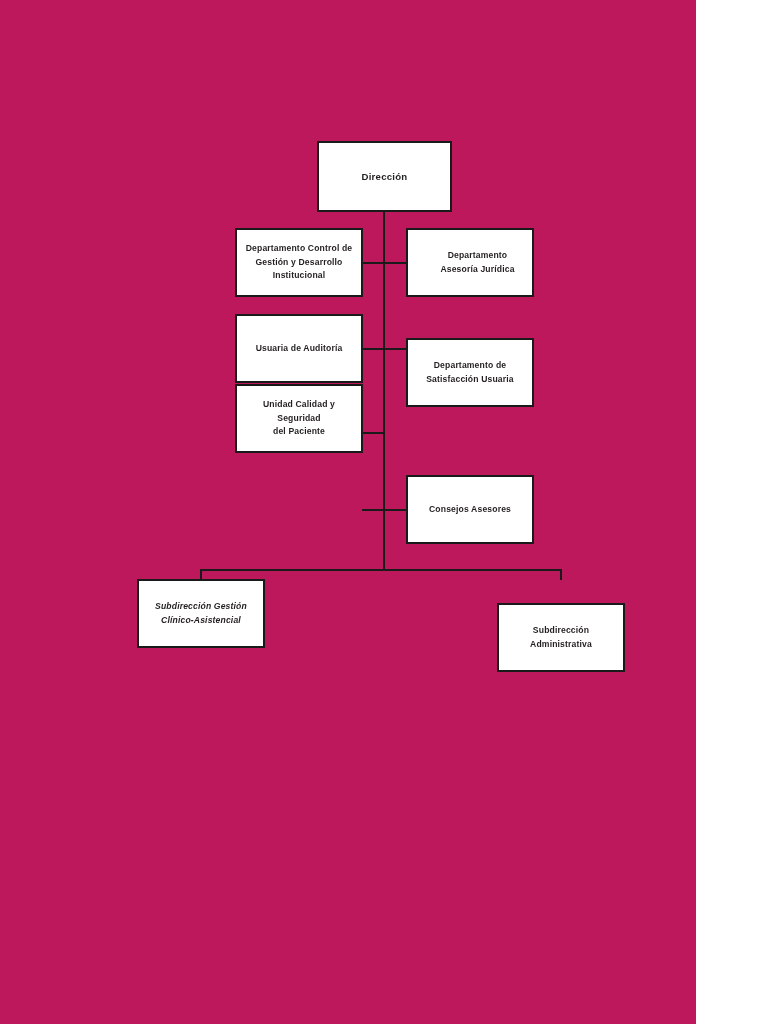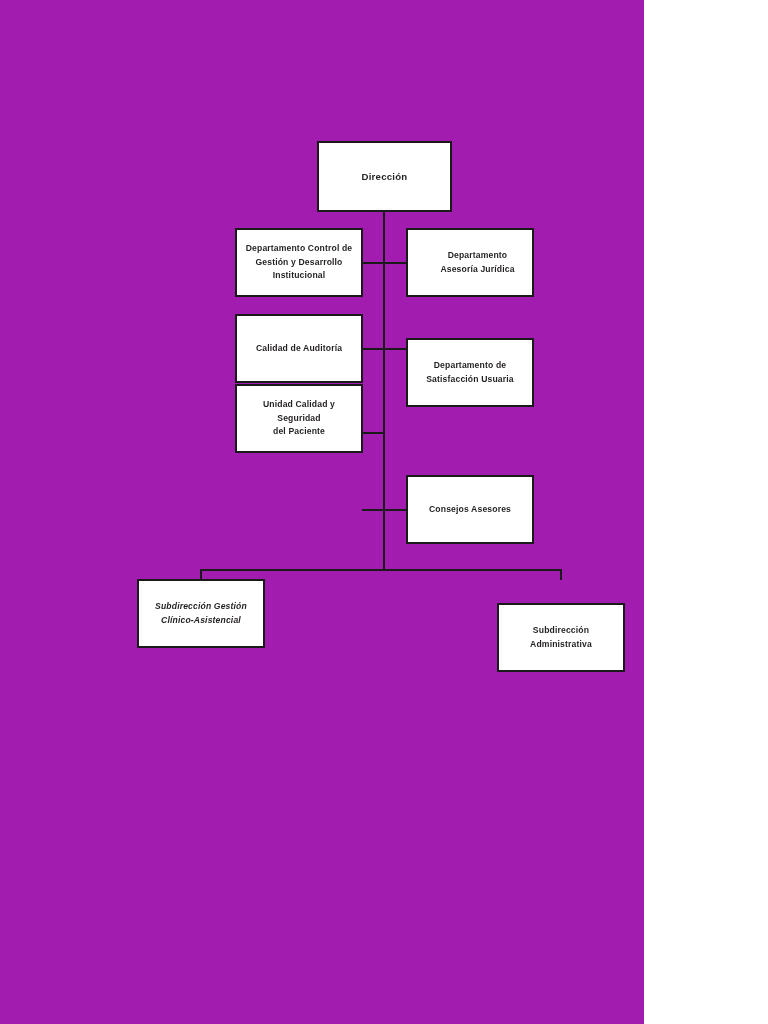--- a/index.html
+++ b/index.html
@@ -3,23 +3,23 @@
 <meta charset="utf-8">
 <title>Organigrama</title>
 <style>
   html, body {
     margin: 0;
     padding: 0;
     background: #ffffff;
   }
   #page {
     position: relative;
-    width: 644px;
+    width: 696px;
     height: 1024px;
-    background: #a21caf;
+    background: #be185d;
     overflow: hidden;
     font-family: "Liberation Sans", "DejaVu Sans", sans-serif;
   }
   .chart-layer {
     position: absolute;
     left: 0;
     top: 0;
     width: 768px;
     height: 1024px;
   }
@@ -90,21 +90,21 @@
 Gestión y Desarrollo
 Institucional</span>
     </div>
 
     <div class="node" style="left:406px; top:228px; width:128px; height:69px;padding-left:15px;">
       <span class="node-label">Departamento
 Asesoría Jurídica</span>
     </div>
 
     <div class="node" style="left:235px; top:314px; width:128px; height:69px;">
-      <span class="node-label">Calidad de Auditoría</span>
+      <span class="node-label">Usuaria de Auditoría</span>
     </div>
 
     <div class="node" style="left:406px; top:314px; width:128px; height:69px;margin-top:24px;">
       <span class="node-label">Departamento de
 Satisfacción Usuaria</span>
     </div>
 
     <div class="node" style="left:235px; top:384px; width:128px; height:69px;">
       <span class="node-label">Unidad Calidad y Seguridad
 del Paciente</span>

